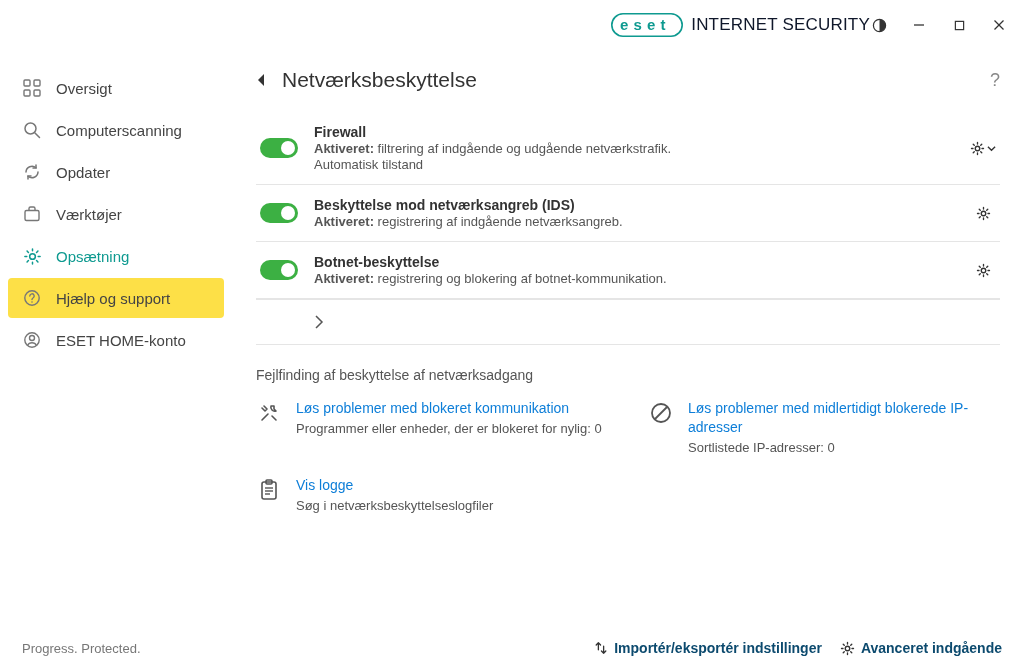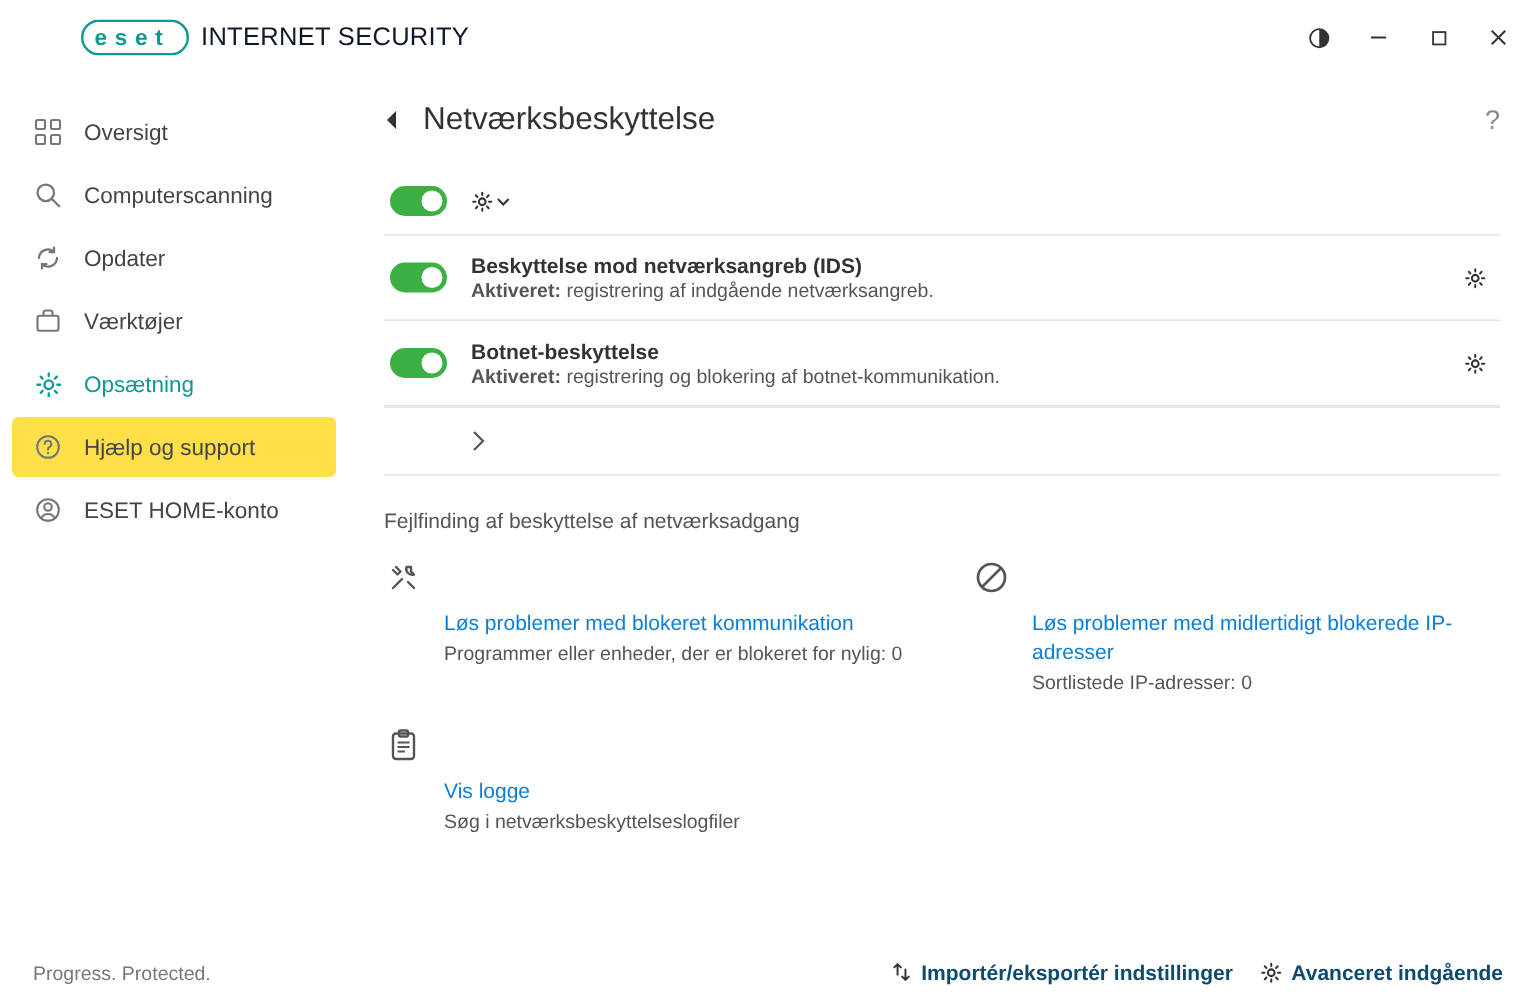--- a/index.html
+++ b/index.html
@@ -1,17 +1,17 @@
 <!DOCTYPE html>
 <html><head>
 <meta charset="utf-8">
 <style>
 * { margin: 0; padding: 0; box-sizing: border-box; font-family: "Segoe UI", Arial, sans-serif; }
 body { background: #fff; width: 1024px; height: 670px; overflow: hidden; display: flex; flex-direction: column; color: #333; }
-.titlebar { display: flex; align-items: center; justify-content: space-between; padding: 10px 16px 8px 18px; height: 48px; margin-left: 36px; }
+.titlebar { display: flex; align-items: center; justify-content: flex-end; padding: 10px 16px 8px 18px; height: 48px; margin-left: 36px; }
 .brand { display: flex; align-items: center; gap: 8px; }
 .brand-logo { display: inline-flex; align-items: center; }
 .brand-sub { color: #0f172a; font-size: 17px; font-weight: 400; letter-spacing: 0.2px; }
 .window-controls { display: flex; align-items: center; gap: 22px; }
 .wbtn { width: 18px; height: 18px; display: flex; align-items: center; justify-content: center; cursor: pointer; color: #333; }
 .content { display: flex; flex: 1; min-height: 0; }
 .sidebar { width: 232px; padding: 20px 8px 0 8px; display: flex; flex-direction: column; }
 .nav-item { display: flex; align-items: center; gap: 14px; padding: 10px 14px; border-radius: 4px; font-size: 15px; color: #444; cursor: pointer; margin-bottom: 2px; }
 .nav-item .nav-icon { width: 20px; height: 20px; display: flex; align-items: center; justify-content: center; color: #777; }
 .nav-item.active { color: #0e9a90; }
@@ -33,21 +33,21 @@
 .prow-desc b { font-weight: 600; }
 .prow-sub { font-size: 13px; color: #555; margin-top: 1px; }
 .prow-gear { width: 26px; display: flex; align-items: center; justify-content: center; color: #444; cursor: pointer; gap: 2px; }
 .link-row { display: flex; align-items: center; padding: 14px 4px 14px 58px; border-top: 1px solid #e5e5e5; border-bottom: 1px solid #e5e5e5; cursor: pointer; }
 .link-row-title { font-size: 14px; font-weight: 600; color: #333; flex: 1; }
 .link-row-arrow { color: #666; font-size: 18px; }
 .troubleshoot-heading { font-size: 14px; color: #555; margin: 22px 0 16px 0; }
 .trouble-grid { display: grid; grid-template-columns: 1fr 1fr; gap: 20px 40px; }
 .trouble-item { display: flex; gap: 14px; }
 .trouble-icon { width: 26px; height: 26px; flex-shrink: 0; color: #555; display: flex; align-items: flex-start; justify-content: center; padding-top: 2px; }
-.trouble-text { flex: 1; margin-top: 35px; }
+.trouble-text { flex: 1; }
 .trouble-link { color: #0d7ed8; font-size: 14px; font-weight: 400; cursor: pointer; line-height: 1.35; }
 .trouble-desc { font-size: 13px; color: #555; margin-top: 2px; line-height: 1.35; }
 .footer { display: flex; align-items: center; justify-content: space-between; padding: 14px 22px; font-size: 13px; color: #777; }
 .footer-right { display: flex; align-items: center; gap: 18px; color: #333; }
 .footer-btn { display: flex; align-items: center; gap: 6px; font-size: 14px; font-weight: 600; cursor: pointer; color: #0c4a6e; }
 .footer-btn .ficon { display: inline-flex; }
 svg { display: block; }
 </style>
 </head>
 <body>
@@ -170,20 +170,25 @@
             <polygon points="8,1 2,7 8,13" fill="#333"></polygon>
           </svg>
       </span>
       <h1 class="page-title">Netværksbeskyttelse</h1>
     </div>
 
     <div class="protection-rows">
 
       <div class="prow">
         <div class="toggle"></div>
+        <div class="prow-text">
+          <div class="prow-title">Firewall</div>
+          <div class="prow-desc"><b>Aktiveret:</b> <span>filtrering af indgående og udgående netværkstrafik.</span></div>
+          <div class="prow-sub">Automatisk tilstand</div>
+        </div>
         <div class="prow-gear">
           <svg width="15" height="15" viewBox="0 0 20 20">
               <circle cx="10" cy="10" r="3" fill="none" stroke="#333" stroke-width="1.8"></circle>
               <path d="M10 2 v2 M10 16 v2 M2 10 h2 M16 10 h2 M4.3 4.3 l1.4 1.4 M14.3 14.3 l1.4 1.4 M15.7 4.3 l-1.4 1.4 M5.7 14.3 l-1.4 1.4" stroke="#333" stroke-width="1.8" stroke-linecap="round"></path>
             </svg>
           <svg width="9" height="9" viewBox="0 0 10 10">
               <polyline points="1,3 5,7 9,3" fill="none" stroke="#333" stroke-width="1.5"></polyline>
             </svg>
         </div>
       </div>

